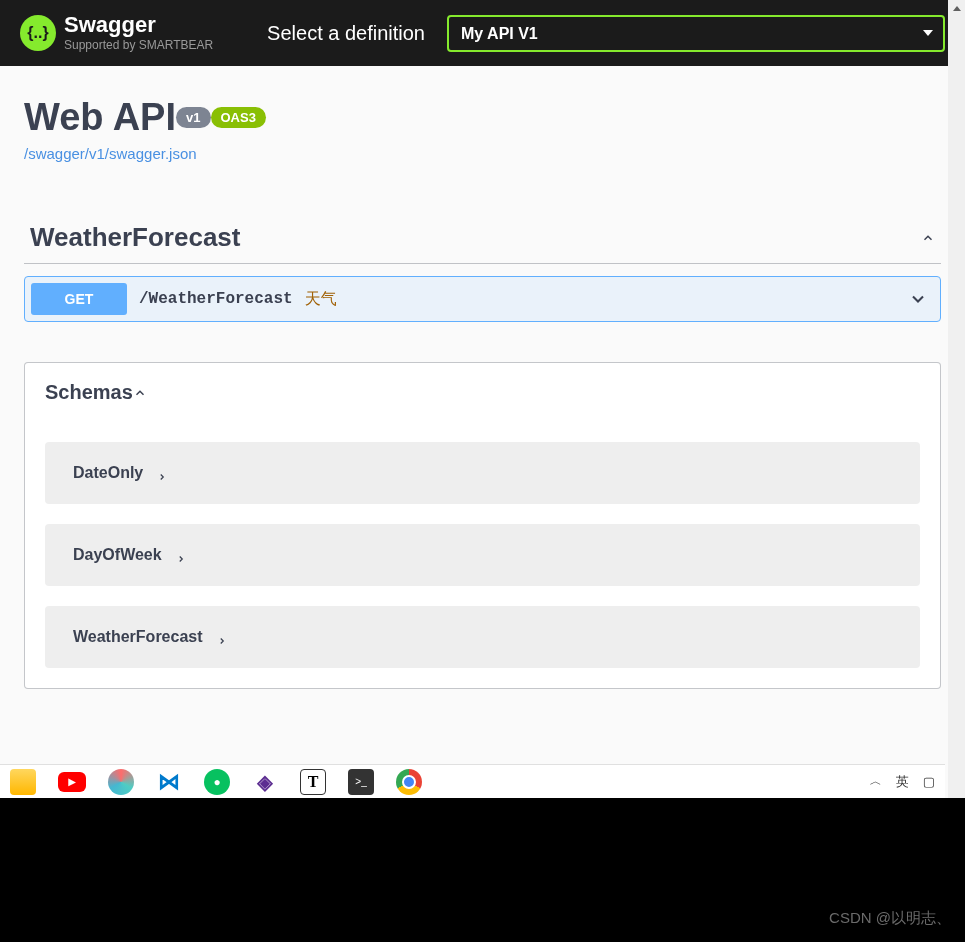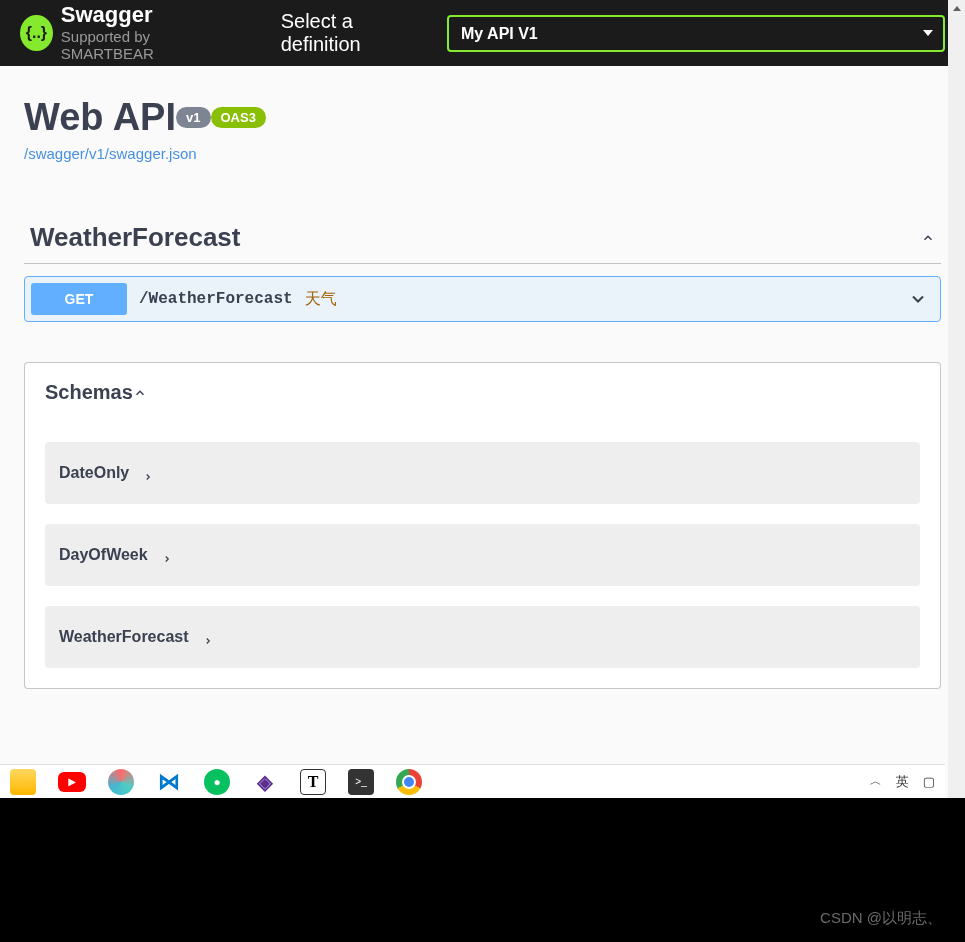--- a/index.html
+++ b/index.html
@@ -2,21 +2,21 @@
 <html><head>
   <meta charset="utf-8">
   <style>
     * { margin: 0; padding: 0; box-sizing: border-box; }
     body { font-family: -apple-system, BlinkMacSystemFont, "Segoe UI", sans-serif; background: #fafafa; width: 965px; height: 942px; overflow: hidden; position: relative; }
     
     .topbar { background: #1b1b1b; height: 66px; display: flex; align-items: center; padding: 0 20px; gap: 10px; }
     .logo-area { display: flex; align-items: center; gap: 8px; margin-right: 40px; }
     .logo-badge { width: 36px; height: 36px; background: #85ea2d; border-radius: 50%; display: flex; align-items: center; justify-content: center; font-weight: bold; color: #1b1b1b; font-size: 16px; }
     .logo-text { color: #fff; font-size: 22px; font-weight: 600; line-height: 1; }
-    .logo-sub { color: #999; font-size: 15px; margin-top: 2px; }
+    .logo-sub { color: #999; font-size: 12px; margin-top: 2px; }
     .select-label { color: #fff; font-size: 20px; font-weight: 400; margin-left: auto; margin-right: 12px; }
     .definition-select { background: #1b1b1b; border: 2px solid #85ea2d; color: #fff; font-size: 16px; font-weight: 600; padding: 8px 36px 8px 12px; border-radius: 4px; width: 498px; appearance: none; position: relative; }
     .select-wrap { position: relative; }
     .select-wrap::after { content: ''; position: absolute; right: 12px; top: 50%; transform: translateY(-50%); width: 0; height: 0; border-left: 5px solid transparent; border-right: 5px solid transparent; border-top: 6px solid #fff; pointer-events: none; }
     
     .page-content { padding: 30px 24px 0 24px; background: #fafafa; }
     .api-title-row { display: flex; align-items: center; margin-bottom: 6px; }
     .api-title { font-size: 38px; font-weight: 700; color: #3b4151; }
     .version-badge { background: #7d8492; color: #fff; font-size: 13px; font-weight: 700; padding: 3px 10px; border-radius: 14px; }
     .oas-badge { background: #89bf04; color: #fff; font-size: 13px; font-weight: 700; padding: 3px 10px; border-radius: 14px; }
@@ -29,21 +29,21 @@
     .operation { border: 1px solid #61affe; background: rgba(97,175,254,0.1); border-radius: 4px; display: flex; align-items: center; padding: 6px 12px 6px 6px; cursor: pointer; gap: 12px; }
     .method-badge { background: #61affe; color: #fff; font-weight: 700; font-size: 14px; padding: 8px 0; width: 96px; text-align: center; border-radius: 3px; }
     .op-path { font-family: ui-monospace, "Courier New", monospace; font-size: 16px; font-weight: 600; color: #3b4151; }
     .op-summary { font-family: ui-monospace, "Courier New", monospace; font-size: 16px; color: #a16207; }
     .op-spacer { flex: 1; }
     
     .schemas-section { border: 1px solid rgba(59,65,81,0.3); border-radius: 4px; background: #fff; margin-top: 40px; }
     .schemas-header { display: flex; align-items: center; justify-content: flex-start; padding: 18px 20px; cursor: pointer; }
     .schemas-title { font-size: 20px; font-weight: 700; color: #3b4151; }
     .schemas-body { padding: 0 20px 20px 20px; }
-    .schema-item { background: #eeeeee; border-radius: 4px; padding: 22px 14px; margin-top: 20px; display: flex; align-items: center; gap: 14px; cursor: pointer; }
+    .schema-item { background: #eeeeee; border-radius: 4px; padding: 22px 28px; margin-top: 20px; display: flex; align-items: center; gap: 14px; cursor: pointer; }
     .schema-name { font-size: 16px; font-weight: 700; color: #3b4151; }
     
     .chevron-down { display: inline-block; width: 14px; height: 14px; }
     .chevron-down svg { width: 100%; height: 100%; stroke: #3b4151; stroke-width: 2.5; fill: none; }
     .chevron-up svg { transform: rotate(180deg); }
     .chevron-right { display: inline-block; width: 10px; height: 10px; }
     .chevron-right svg { width: 100%; height: 100%; stroke: #3b4151; stroke-width: 3; fill: none; }
     .op-chevron { width: 20px; height: 20px; }
     .op-chevron svg { width: 100%; height: 100%; stroke: #3b4151; stroke-width: 2.5; fill: none; }
     
@@ -60,21 +60,21 @@
     .tb-chrome { background: conic-gradient(#ea4335 0 120deg, #fbbc05 120deg 240deg, #34a853 240deg 360deg); border-radius: 50%; position: relative; }
     .tb-chrome::after { content: ''; position: absolute; inset: 6px; background: #4285f4; border-radius: 50%; border: 2px solid #fff; }
     .tb-right { margin-left: auto; display: flex; align-items: center; gap: 14px; color: #333; font-size: 13px; }
     .tb-caret { font-size: 12px; }
     
     .scrollbar { position: absolute; right: 0; top: 0; width: 17px; height: 800px; background: #f0f0f0; }
     .scroll-up { position: absolute; top: 0; width: 17px; height: 17px; background: #f0f0f0; display: flex; align-items: center; justify-content: center; }
     .scroll-up::after { content: ''; border-left: 4px solid transparent; border-right: 4px solid transparent; border-bottom: 5px solid #606060; }
     
     .black-area { position: absolute; bottom: 0; left: 0; right: 0; height: 144px; background: #000; }
-    .watermark { position: absolute; bottom: 14px; right: 23px; color: #6a6a6a; font-size: 15px; }
+    .watermark { position: absolute; bottom: 14px; right: 14px; color: #6a6a6a; font-size: 15px; }
   </style>
 </head>
 <body>
 
 <div class="topbar">
   <div class="logo-area">
     <div class="logo-badge">{..}</div>
     <div>
       <div class="logo-text">Swagger</div>
       <div class="logo-sub">Supported by SMARTBEAR</div>

